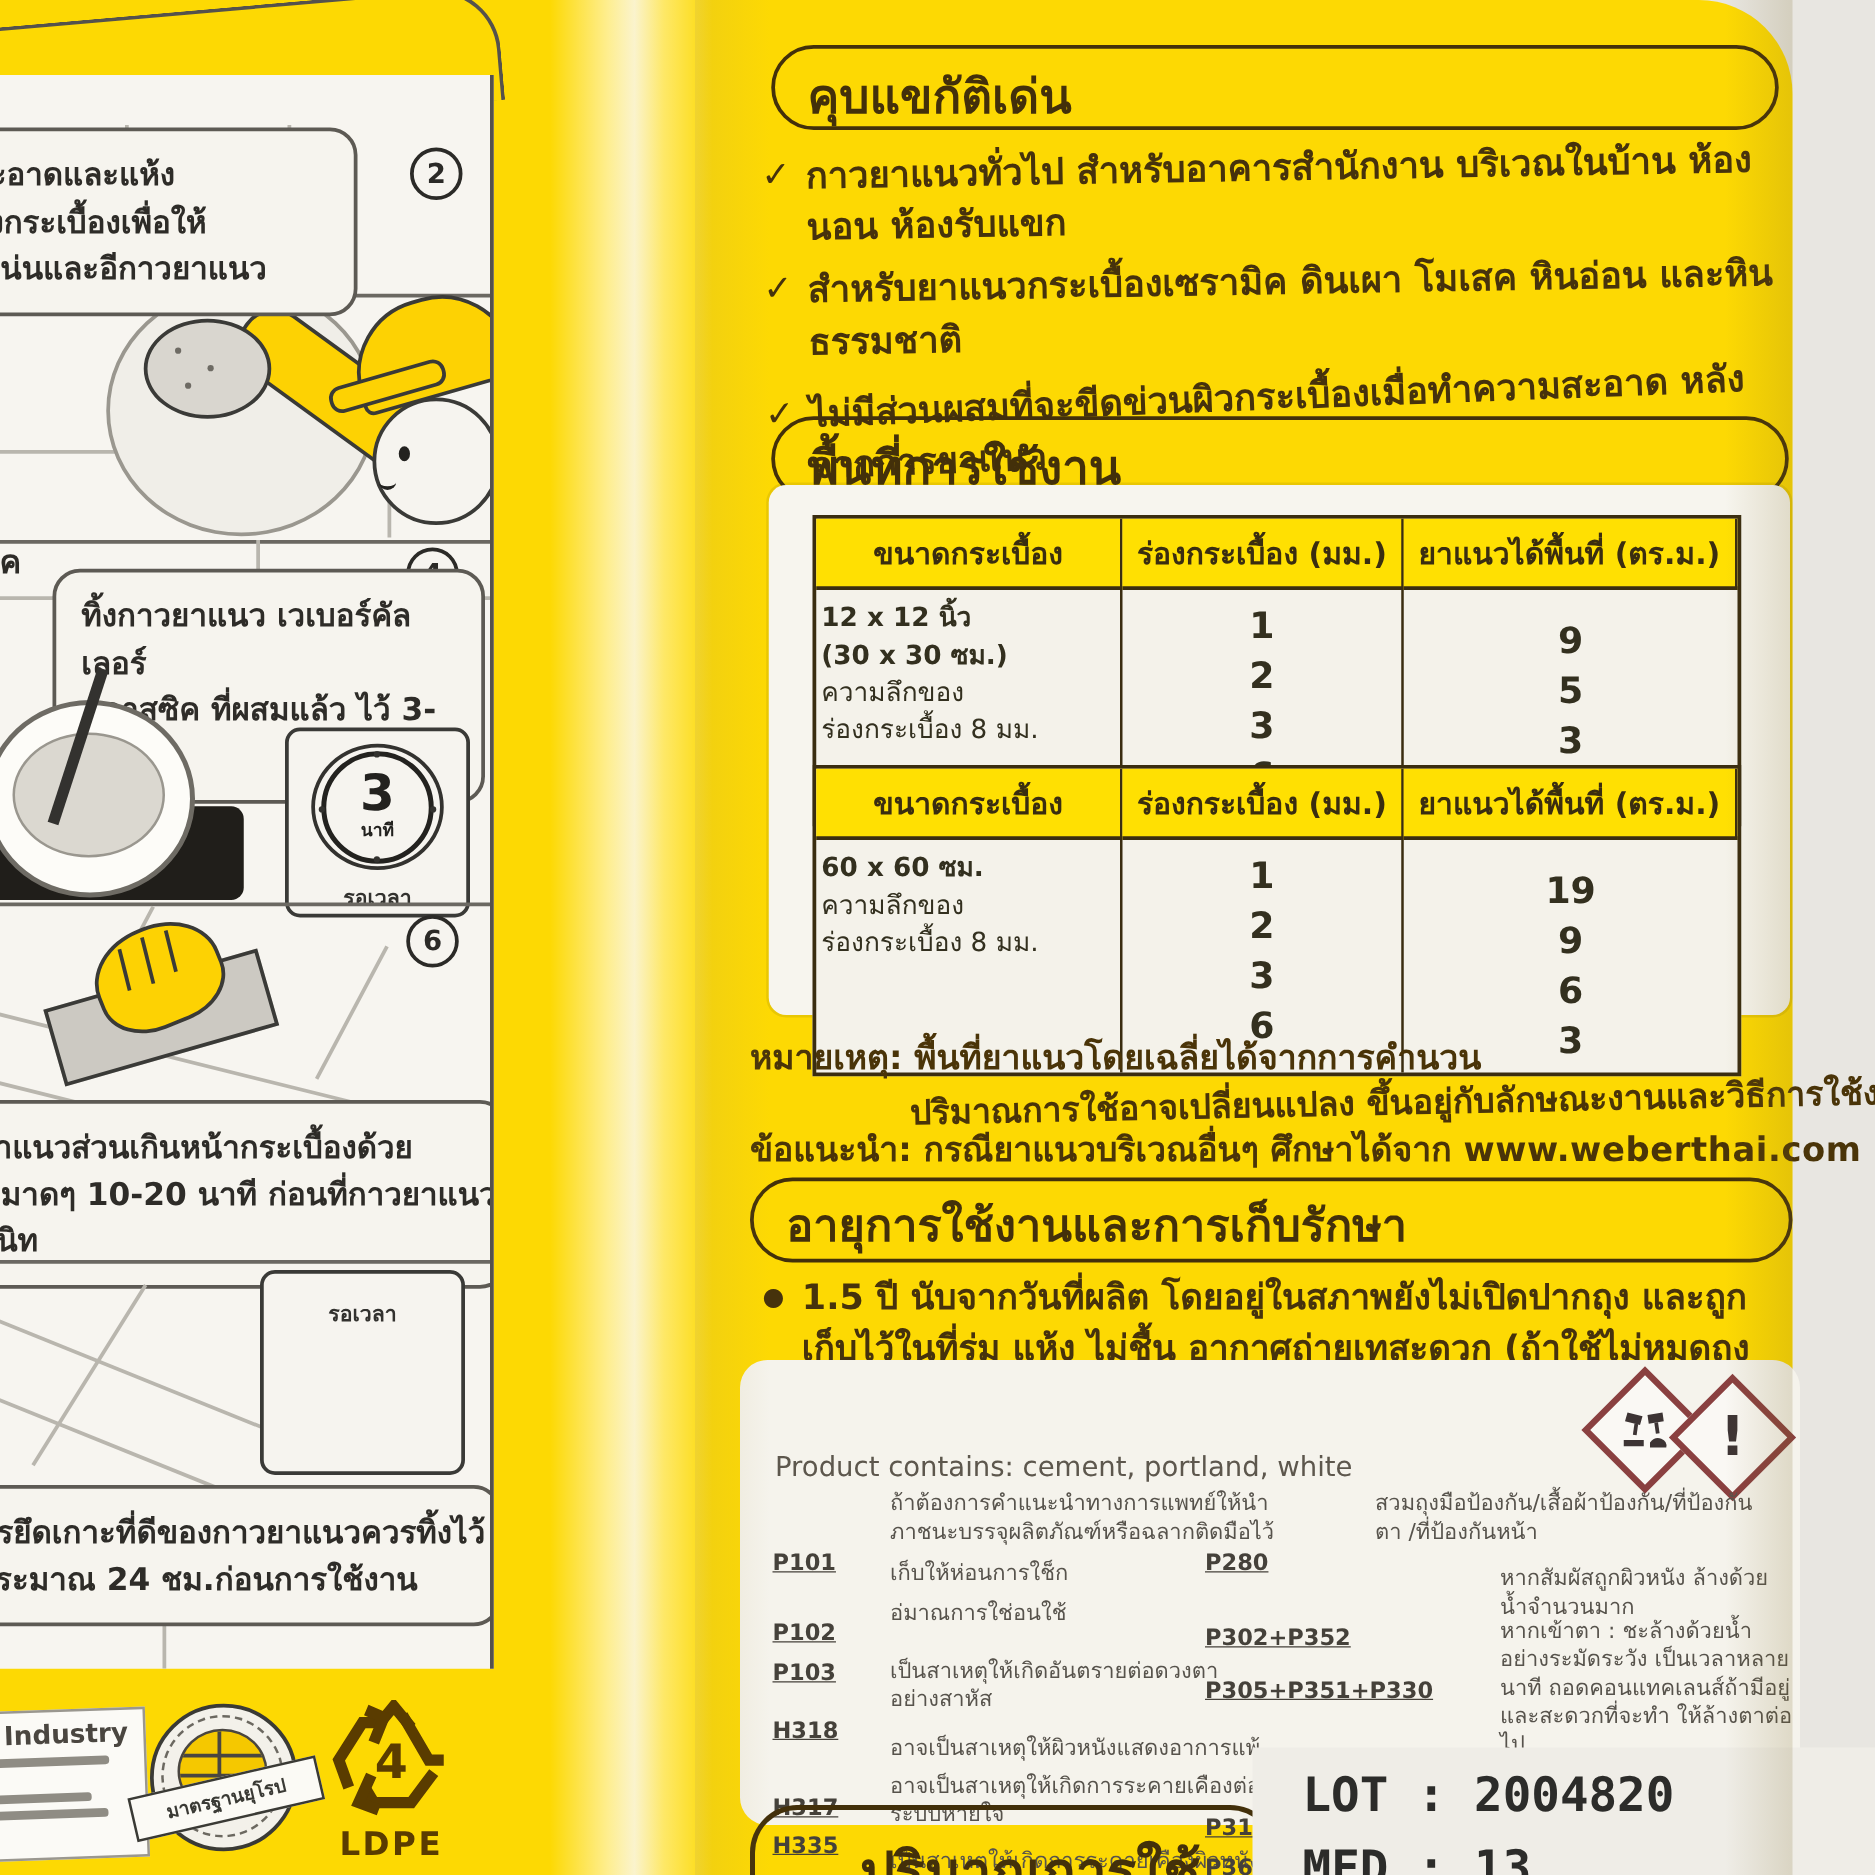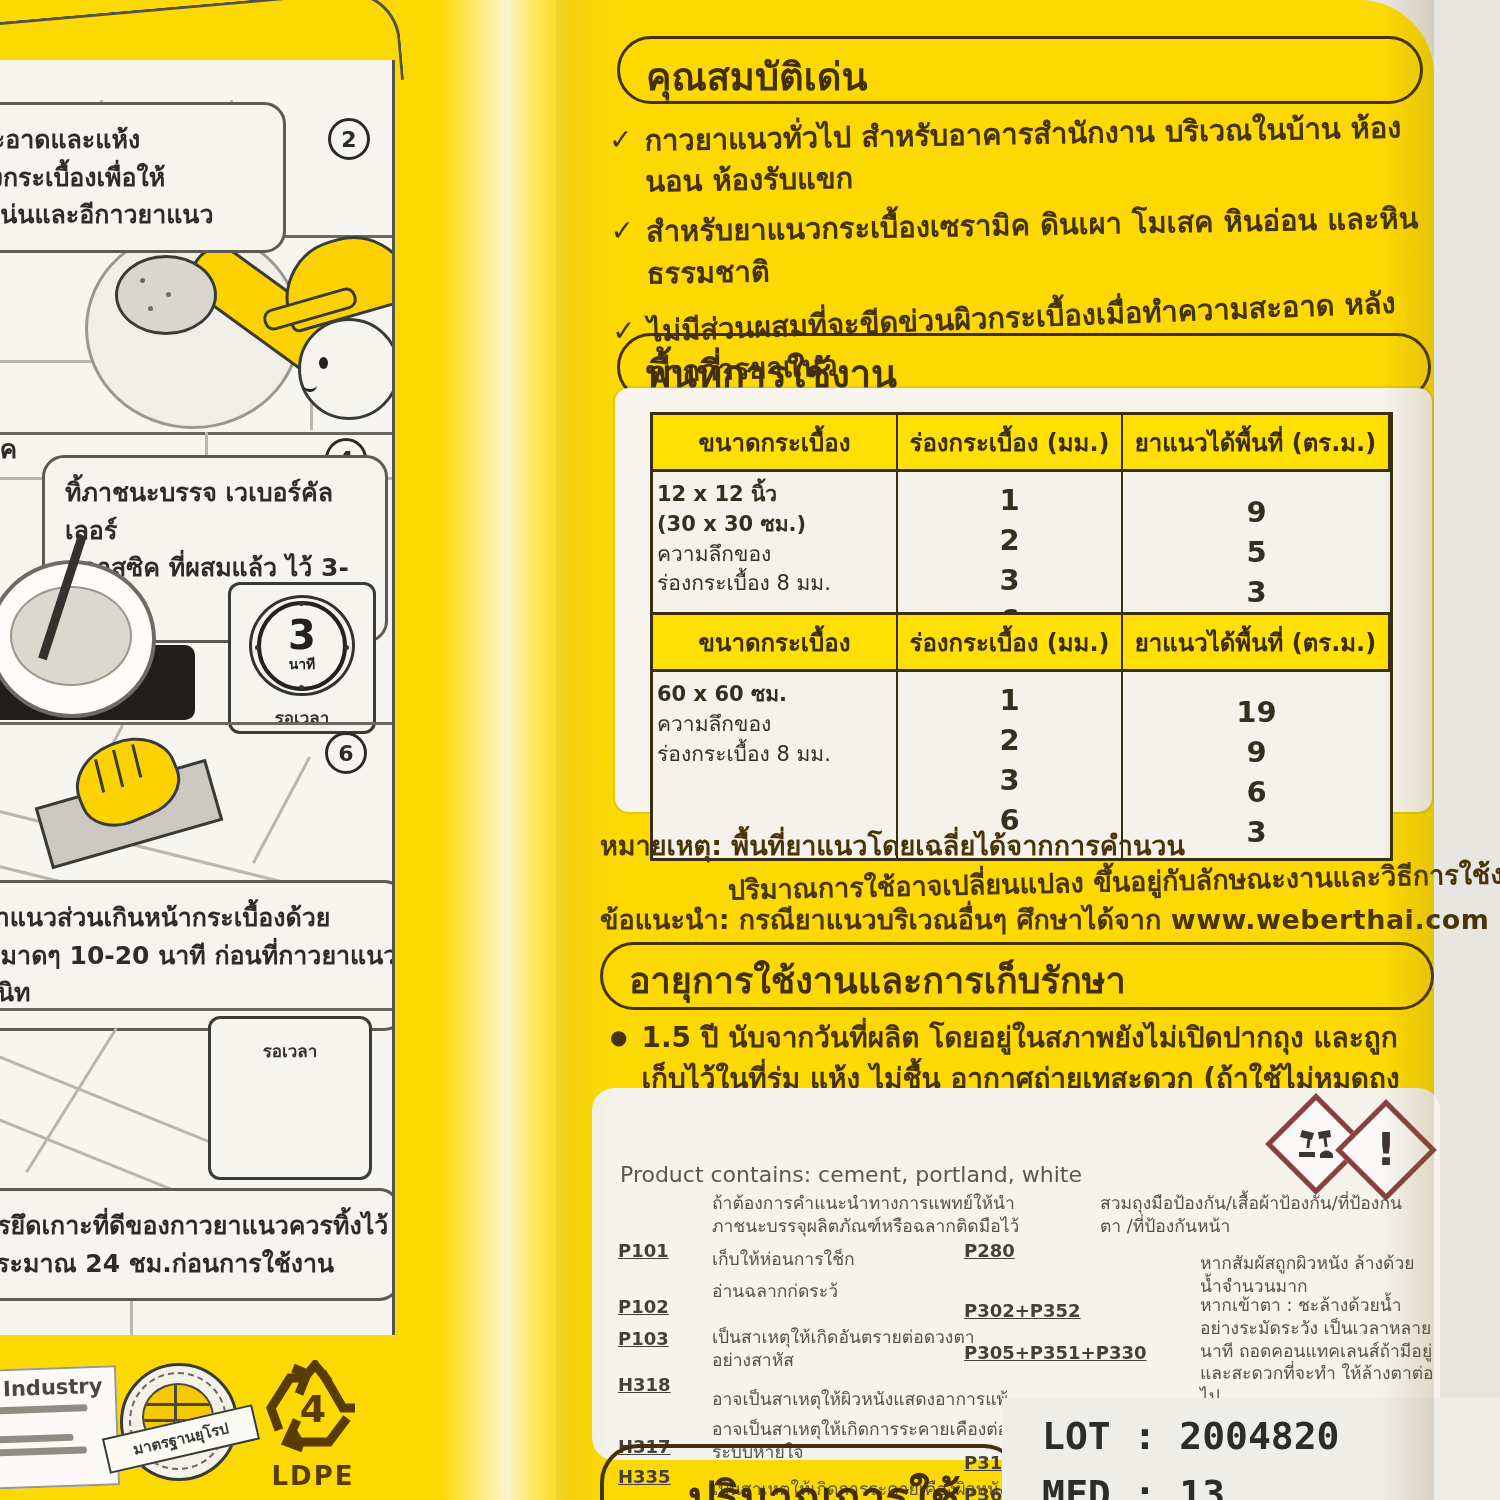--- a/index.html
+++ b/index.html
@@ -130,21 +130,21 @@
       <div>ต้องสะอาดและแห้ง</div>
       <div>ุในร่องกระเบื้องเพื่อให้</div>
       <div>เกาะแน่นและอีกาวยาแนว</div>
     </div>
 
     <div class="stepnum" style="left:345px;top:378px">
         <span>4</span>
       </div>
     <div style="position:absolute;left:2px;top:368px;font-size:26px;font-weight:bold;color:#2e2c28"><span>ซิค</span></div>
     <div class="bubble" style="left:62px;top:395px;width:300px">
-      <div style="white-space:normal"><span>ทิ้ภาชนะบรรจ </span><b>เวเบอร์คัลเลอร์</b><br>
+      <div style="white-space:normal"><span>ทิ้งกาวยาแนว </span><b>เวเบอร์คัลเลอร์</b><br>
       <b>คลาสซิค</b><span> ที่ผสมแล้ว ไว้ 3-4 นาที</span></div>
     </div>
 
     <div style="position:absolute;left:-20px;top:585px;width:235px;height:75px;background:#201e1a;border-radius:10px"></div>
     <div class="greyshape" style="left:8px;top:500px;width:160px;height:150px;border-radius:50%;background:#fdfcf8;border-width:4px;border-color:#6e6b64">
       <i style="position:absolute;left:18px;top:22px;width:118px;height:96px;background:#dbd8d0;border:2px solid #9a978f;border-radius:50%"></i>
       <i style="position:absolute;left:66px;top:-32px;width:9px;height:130px;background:#33322f;transform:rotate(18deg)"></i>
     </div>
 
     <div class="timer" style="left:248px;top:522px;width:142px;height:136px">
@@ -226,21 +226,21 @@
         <path d="M40 88 L24 82 L34 60"></path>
         <path d="M16 70 L8 48 L27 18 L40 18"></path>
         <path d="M30 8 L44 14 L36 34"></path>
       </g>
       <text x="50" y="62" font-size="38" font-weight="bold" fill="#5a3c00" text-anchor="middle" font-family="DejaVu Sans, sans-serif">4</text>
     </svg>
     <div style="font-size:26px;font-weight:bold;letter-spacing:2px;margin-top:2px">LDPE</div>
   </div>
 
   <div class="hdr" style="left:617px;top:36px;width:800px;height:62px">
-    <span style="font-size:38px">คุณสมบัติเด่น</span>
+    <span style="font-size:38px">คุบแขกัติเด่น</span>
   </div>
   <div class="abs" style="left:612px;top:114px;width:822px;transform:rotate(-1deg)">
     <div class="bullet">
         <span class="check">✓</span>
         <span class="btxt">กาวยาแนวทั่วไป สำหรับอาคารสำนักงาน บริเวณในบ้าน ห้องนอน ห้องรับแขก</span>
       </div>
     <div class="bullet">
         <span class="check">✓</span>
         <span class="btxt">สำหรับยาแนวกระเบื้องเซรามิค ดินเผา โมเสค หินอ่อน และหินธรรมชาติ</span>
       </div>
@@ -340,21 +340,21 @@
     </div>
     <div class="ghs" style="left:758px;top:26px">
       <div class="ghs-inner" style="font-size:44px;font-weight:bold;color:#3d3434;line-height:1">!</div>
     </div>
 
     <span class="hz-code" style="left:26px;top:104px">P101</span>
       <span class="hz-text" style="left:120px;top:104px;width:330px">ถ้าต้องการคำแนะนำทางการแพทย์ให้นำภาชนะบรรจุผลิตภัณฑ์หรือฉลากติดมือไว้</span>
     <span class="hz-code" style="left:26px;top:160px">P102</span>
       <span class="hz-text" style="left:120px;top:160px;width:330px">เก็บให้ห่อนการใช็ก</span>
     <span class="hz-code" style="left:26px;top:192px">P103</span>
-      <span class="hz-text" style="left:120px;top:192px;width:330px">อ่านฉลากก่ดระว้</span>
+      <span class="hz-text" style="left:120px;top:192px;width:330px">อ่มาณการใช่อนใช้</span>
     <span class="hz-code" style="left:26px;top:238px">H318</span>
       <span class="hz-text" style="left:120px;top:238px;width:300px">เป็นสาเหตุให้เกิดอันตรายต่อดวงตาอย่างสาหัส</span>
     <span class="hz-code" style="left:26px;top:300px">H317</span>
       <span class="hz-text" style="left:120px;top:300px;width:340px">อาจเป็นสาเหตุให้ผิวหนังแสดงอาการแพ้</span>
     <span class="hz-code" style="left:26px;top:330px">H335</span>
       <span class="hz-text" style="left:120px;top:330px;width:300px">อาจเป็นสาเหตุให้เกิดการระคายเคืองต่อระบบหายใจ</span>
     <span class="hz-code" style="left:26px;top:390px">H315</span>
       <span class="hz-text" style="left:120px;top:390px;width:340px">เป็นสาเหตุให้เกิดการระคายเคืองผิวหนัง</span>
 
     <span class="hz-code" style="left:372px;top:104px">P280</span>

